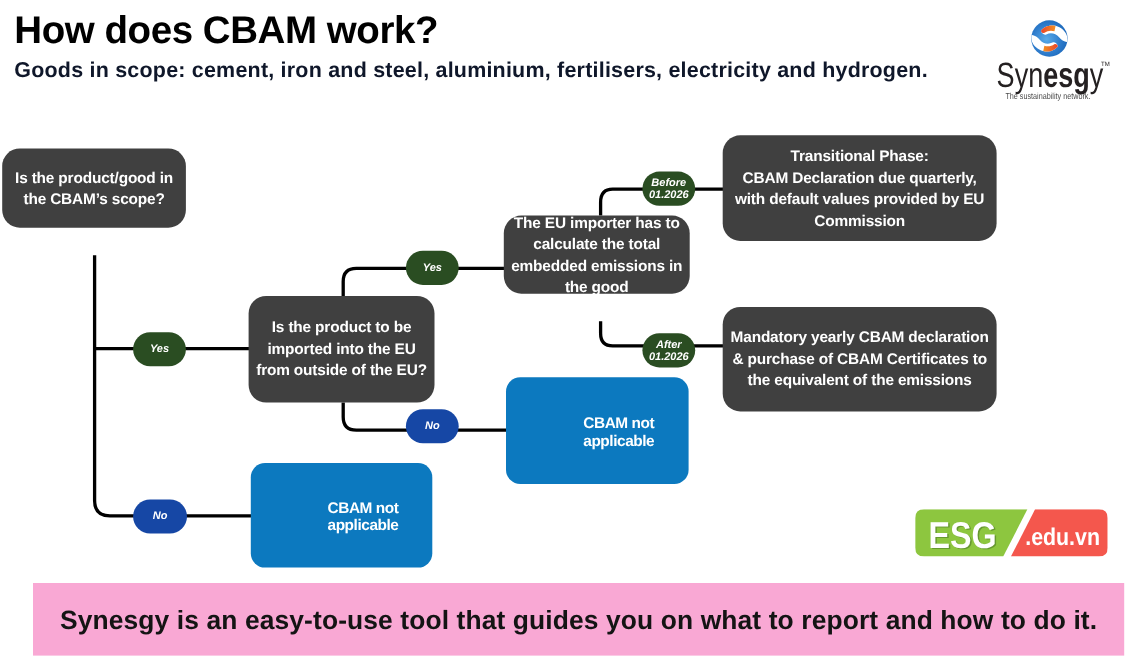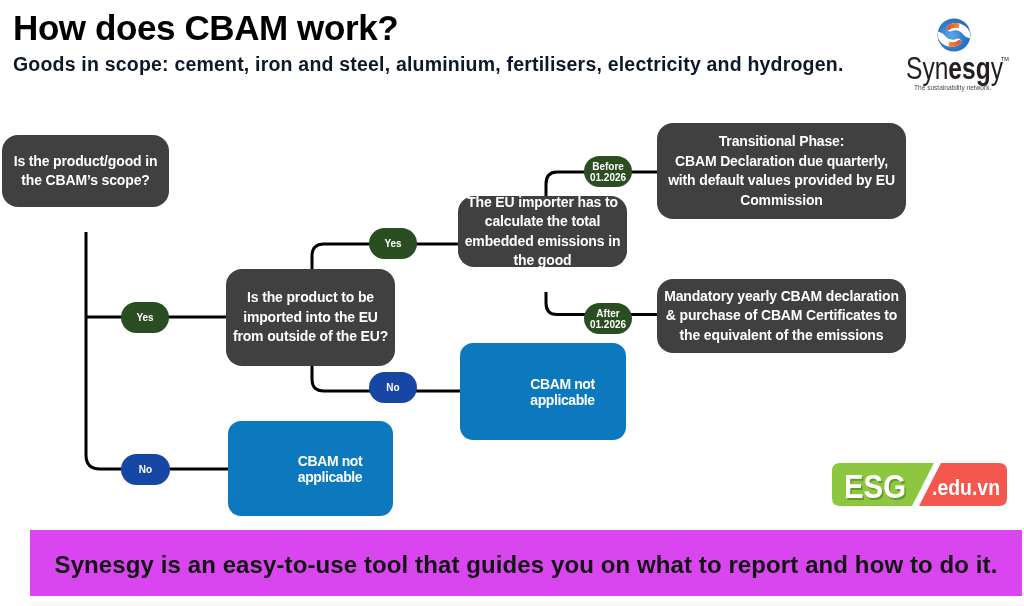--- a/index.html
+++ b/index.html
@@ -9,25 +9,25 @@
   #title { left:13px; top:8px; font-size:35px; font-weight:bold; color:#000000; letter-spacing:-0.4px; }
   #subtitle { left:13px; top:53px; font-size:19.5px; font-weight:bold; color:#0f172a; letter-spacing:0.2px; }
   .gbox { position:absolute; background:#404040; border-radius:16px; color:#fff;
     font-weight:bold; font-size:14px; line-height:19.5px; text-align:center; letter-spacing:-0.15px;
     display:flex; align-items:center; justify-content:center; }
   .bbox { position:absolute; background:#0c79bf; border-radius:13px; color:#fff;
     font-weight:bold; font-size:14px; letter-spacing:-0.4px; text-align:center;
     display:flex; align-items:center; justify-content:center;padding-left:39px; }
   .pill { position:absolute; border-radius:16px; color:#fff; font-weight:bold;
     font-size:10px; text-align:center; display:flex; align-items:center; justify-content:center;
-    line-height:10px; }
+    line-height:10px;font-style:italic; }
   .pg { background:#2a4d22; }
   .pb { background:#1647a5; }
   .pill.small { font-size:10px; line-height:11px; }
-  #banner { left:30px; top:530px; width:992px; height:66px; background:#d946ef;
+  #banner { left:30px; top:530px; width:992px; height:66px; background:#f9a8d4;
     display:flex; align-items:center; justify-content:center; padding-top:4px;
     font-size:24px; font-weight:bold; color:#141414; letter-spacing:0.1px; }
 </style>
 </head>
 <body>
 
 <div class="abs" id="title">How does CBAM work?</div>
 <div class="abs" id="subtitle">Goods in scope: cement, iron and steel, aluminium, fertilisers, electricity and hydrogen.</div>
 
 <svg class="abs" style="left:0;top:0" width="1024" height="606" fill="none" stroke="#000" stroke-width="3">
@@ -43,21 +43,21 @@
 <div class="pill pg" style="left:369px; top:228px; width:48px; height:31px;">Yes</div>
 <div class="pill pg small" style="left:584px; top:156px; width:48px; height:31px;">Before<br>01.2026</div>
 <div class="pill pg small" style="left:584px; top:303px; width:48px; height:31px;">After<br>01.2026</div>
 <div class="pill pb" style="left:369px; top:372px; width:48px; height:31px;">No</div>
 <div class="pill pb" style="left:121px; top:454px; width:49px; height:31px;">No</div>
 
 <div class="gbox" style="left:2px; top:135px; width:167px; height:72px;">Is the product/good in<br>the CBAM’s scope?</div>
 <div class="gbox" style="left:226px; top:269px; width:169px; height:97px;">Is the product to be<br>imported into the EU<br>from outside of the EU?</div>
 <div class="gbox" style="left:458px; top:196px; width:169px; height:71px;">The EU importer has to<br>calculate the total<br>embedded emissions in<br>the good</div>
 <div class="gbox" style="left:657px; top:123px; width:249px; height:96px;">Transitional Phase:<br>CBAM Declaration due quarterly,<br>with default values provided by EU<br>Commission</div>
-<div class="gbox" style="left:657px; top:279px; width:249px; height:74px;">Mandatory yearly CBAM declaration<br>&amp; purchase of CBAM Certificates to<br>the equivalent of the emissions</div>
+<div class="gbox" style="left:657px; top:279px; width:249px; height:95px;">Mandatory yearly CBAM declaration<br>&amp; purchase of CBAM Certificates to<br>the equivalent of the emissions</div>
 
 <div class="bbox" style="left:460px; top:343px; width:166px; height:97px;">CBAM not applicable</div>
 <div class="bbox" style="left:228px; top:421px; width:165px; height:95px;">CBAM not applicable</div>
 
 <svg class="abs" style="left:937px; top:18px;" width="34" height="34" viewBox="0 0 34 34">
   <defs>
     <radialGradient id="ball" cx="42%" cy="52%" r="70%">
       <stop offset="0%" stop-color="#59aae8"></stop>
       <stop offset="55%" stop-color="#2e7ccc"></stop>
       <stop offset="100%" stop-color="#1560b2"></stop>

